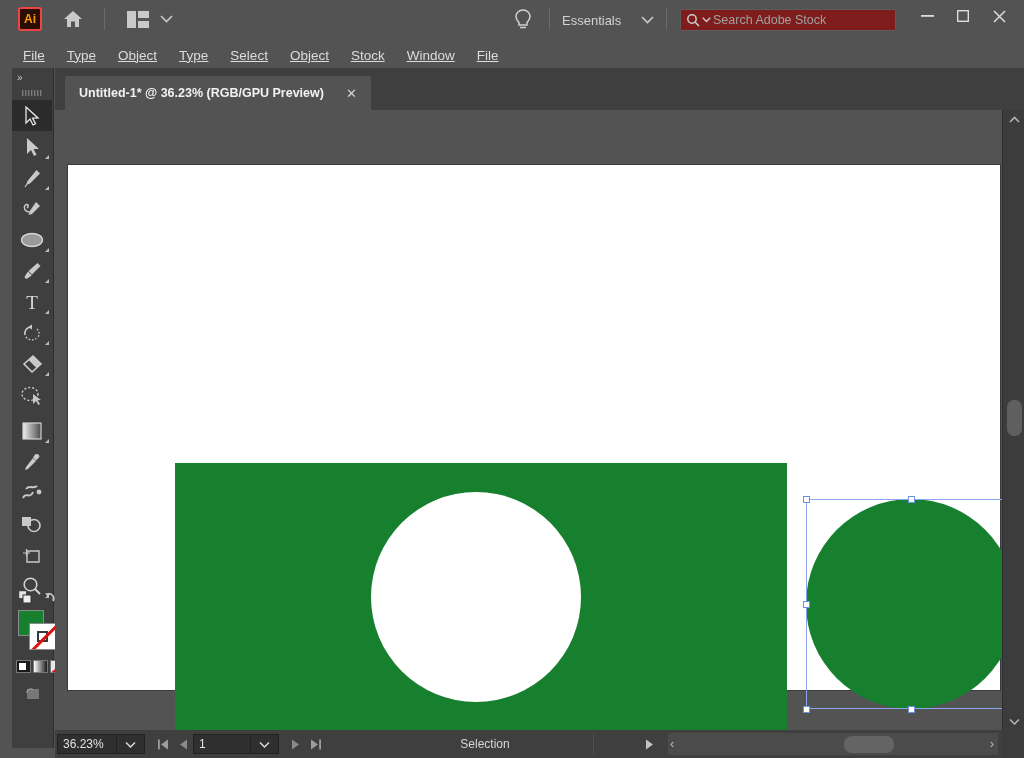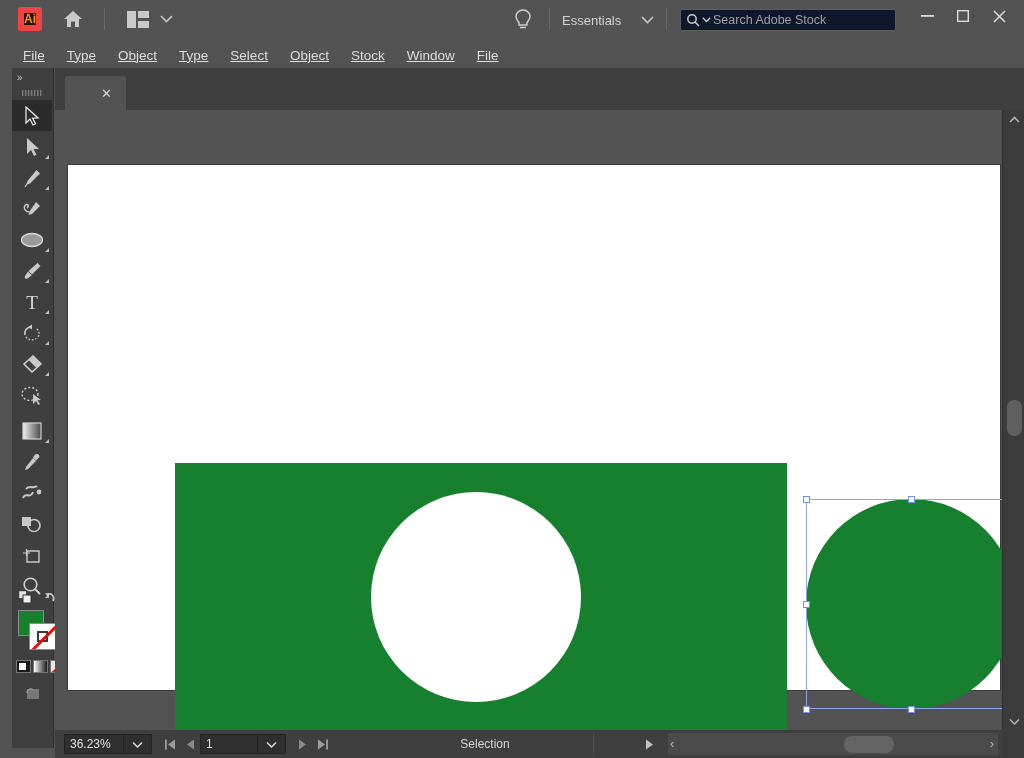--- a/index.html
+++ b/index.html
@@ -13,39 +13,39 @@
   #app { position: relative; width: 1024px; height: 758px; background: #535353; }
 
   
   .titlebar {
     position: absolute; left: 0; top: 0; width: 1024px; height: 38px;
     background: #535353;
     display: flex; align-items: center;
   }
   .ai-logo {
     width: 24px; height: 24px; margin-left: 18px;
-    background: #2a0e03; border: 6px solid #ef4444; border-radius: 3px;
+    background: #2a0e03; border: 2px solid #ef4444; border-radius: 3px;
     color: #ff9a00; font-size: 12px; font-weight: bold;
     display: flex; align-items: center; justify-content: center;
     font-family: "Liberation Sans", sans-serif;
   }
   .home-icon { margin-left: 20px; width: 22px; height: 22px; display:flex; align-items:center; justify-content:center;}
   .tb-div { width: 1px; height: 22px; background: #6a6a6a; margin-left: 20px; }
   .layout-icon { margin-left: 22px; width: 22px; height: 18px; display:flex;align-items:center;justify-content:center; }
   .chev { margin-left: 10px; width: 14px; height: 14px; display:flex;align-items:center;justify-content:center;}
   .bulb { position: absolute; left: 512px; top: 8px; width: 22px; height: 24px; display:flex;align-items:center;justify-content:center;}
   .tb-div2 { position:absolute; left: 549px; top: 8px; width: 1px; height: 22px; background: #6a6a6a; }
   .ess {
     position: absolute; left: 562px; top: 10px; height: 20px;
     color: #d2d2d2; font-size: 13px; display: flex; align-items: center; gap: 20px;
   }
   .tb-div3 { position:absolute; left: 666px; top: 8px; width: 1px; height: 22px; background: #6a6a6a; }
   .search-box {
     position: absolute; left: 680px; top: 9px; width: 216px; height: 22px;
-    background: #0f172a; border: 1px solid #5c5c5c; border-radius: 2px;
+    background: #7f1d1d; border: 1px solid #5c5c5c; border-radius: 2px;
     display: flex; align-items: center; padding-left: 5px; gap: 2px;
   }
   .search-txt { color: #a0a0a0; font-size: 12.5px; }
   .wc {
     position: absolute; top: 0; width: 44px; height: 32px;
     display: flex; align-items: center; justify-content: center;
     color: #d8d8d8;
   }
   .wc-min { left: 905px; } .wc-max { left: 941px; } .wc-close { left: 977px; }
 
@@ -167,21 +167,21 @@
     position: absolute; left: 4px; top: 290px; width: 15px; height: 36px;
     background: #5f5f5f; border-radius: 7px;
   }
 
   
   .statusbar {
     position: absolute; left: 55px; bottom: 0; width: 969px; height: 28px;
     background: #3f3f3f; display: flex; align-items: center;
   }
   .zoom-field {
-    width: 60px; height: 20px; margin-left: 9px; background: #2f2f2f;
+    width: 60px; height: 20px; margin-left: 2px; background: #2f2f2f;
     border: 1px solid #222; color: #e0e0e0; font-size: 12px;
     display: flex; align-items: center; padding-left: 5px;
   }
   .zoom-chev {
     width: 28px; height: 20px; background: #2f2f2f; border: 1px solid #222; border-left: none;
     display: flex; align-items: center; justify-content: center; color: #d8d8d8;
   }
   .nav-btn {
     width: 20px; height: 22px; display: flex; align-items: center; justify-content: center;
     color: #7d7d7d;
@@ -301,20 +301,21 @@
     <div class="menu-item">Type</div>
     <div class="menu-item">Select</div>
     <div class="menu-item">Object</div>
     <div class="menu-item">Stock</div>
     <div class="menu-item">Window</div>
     <div class="menu-item">File</div>
   </div>
 
   <div class="tabbar">
     <div class="doctab">
+      <span class="doctab-title">Untitled-1* @ 36.23% (RGB/GPU Preview)</span>
       <span class="doctab-close">✕</span>
     </div>
   </div>
 
   <div class="toolbar">
     <div class="tb-expand">»</div>
     <div class="tb-grip">
       <svg width="22" height="6" viewBox="0 0 22 6">
         <g fill="#7b7b7b">
           <rect x="0" y="0" width="1.4" height="6"></rect>

